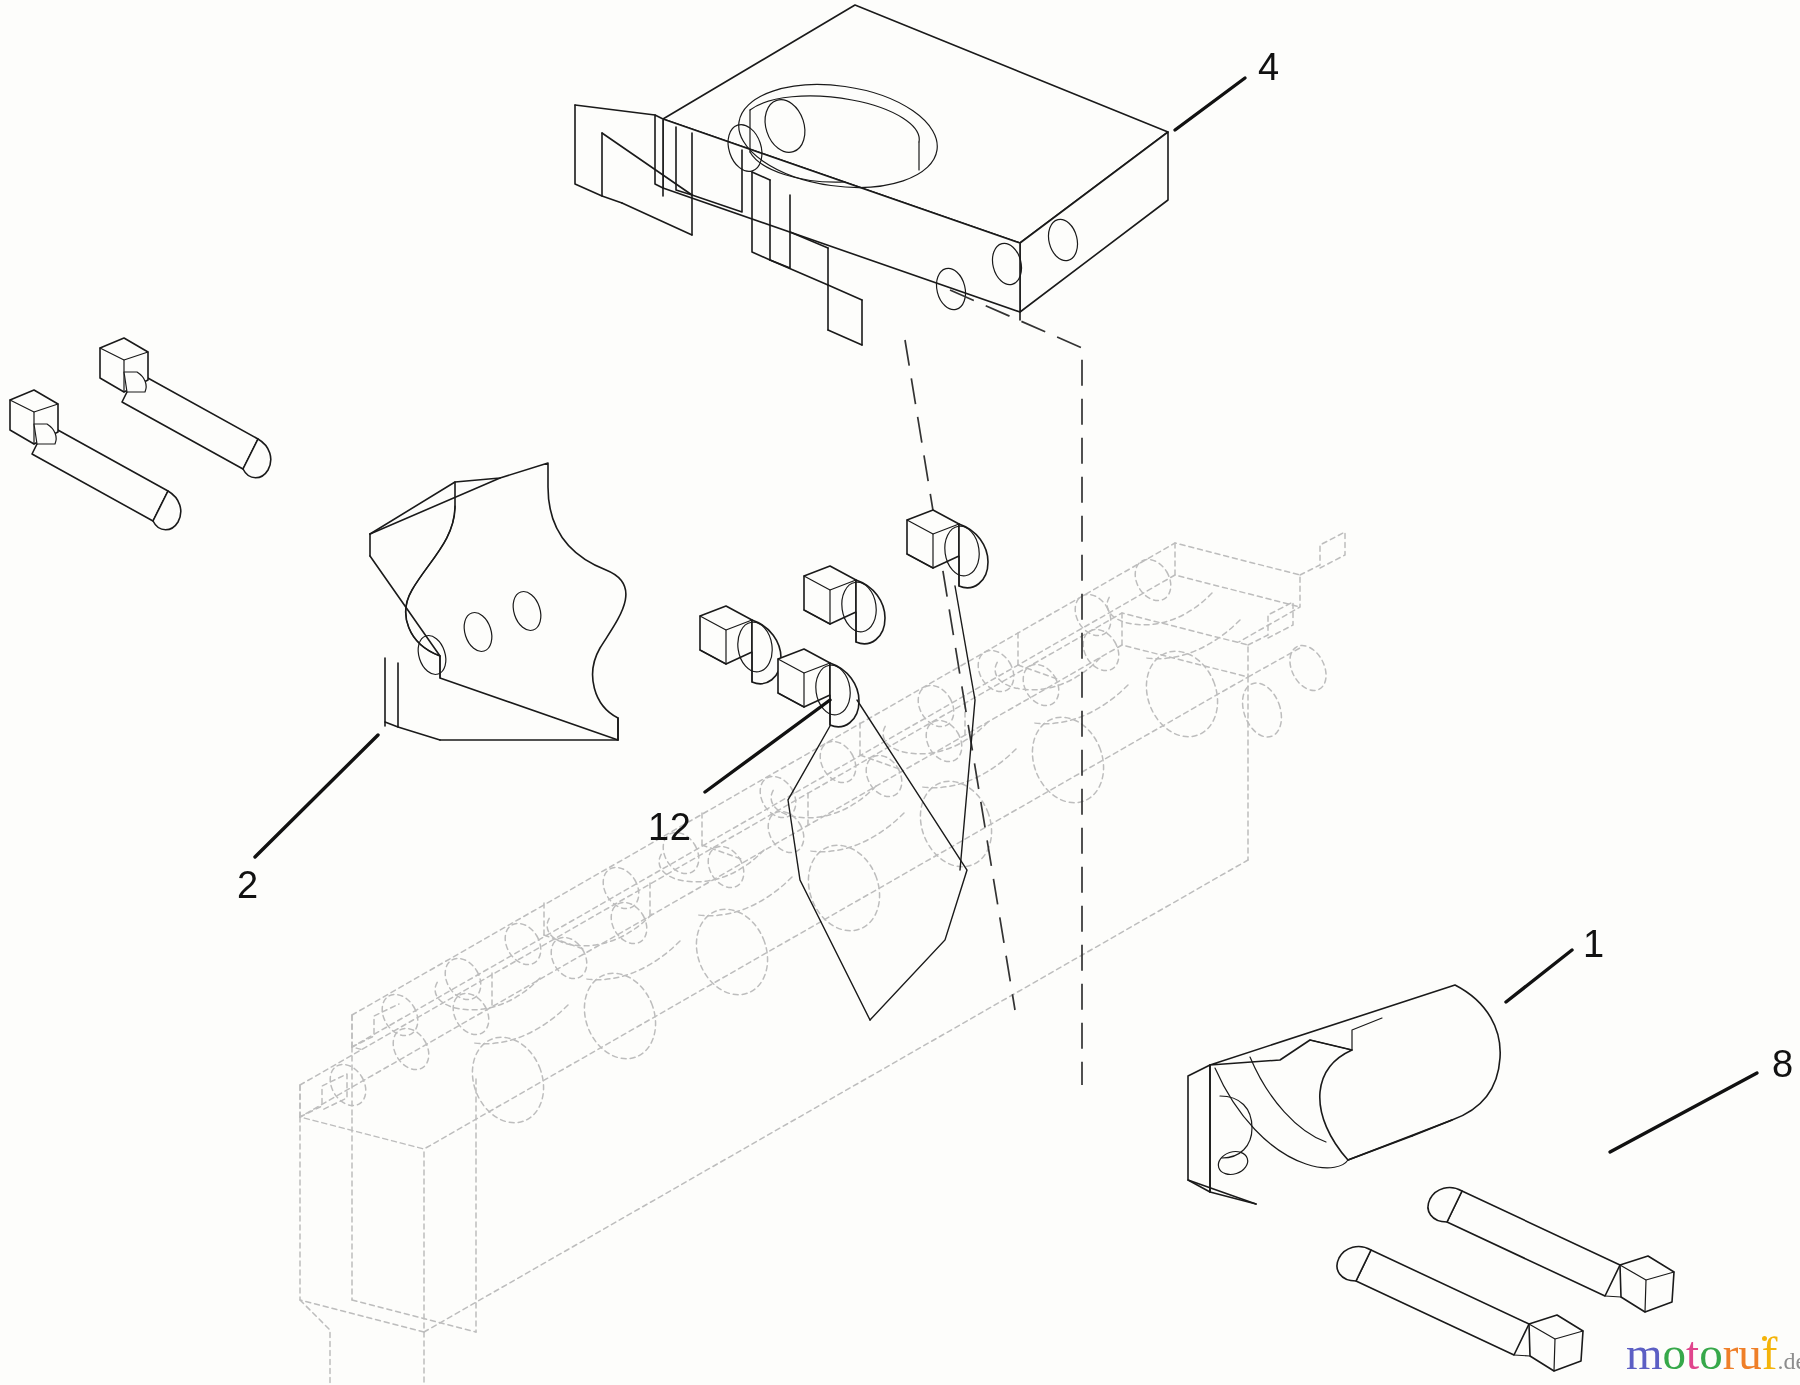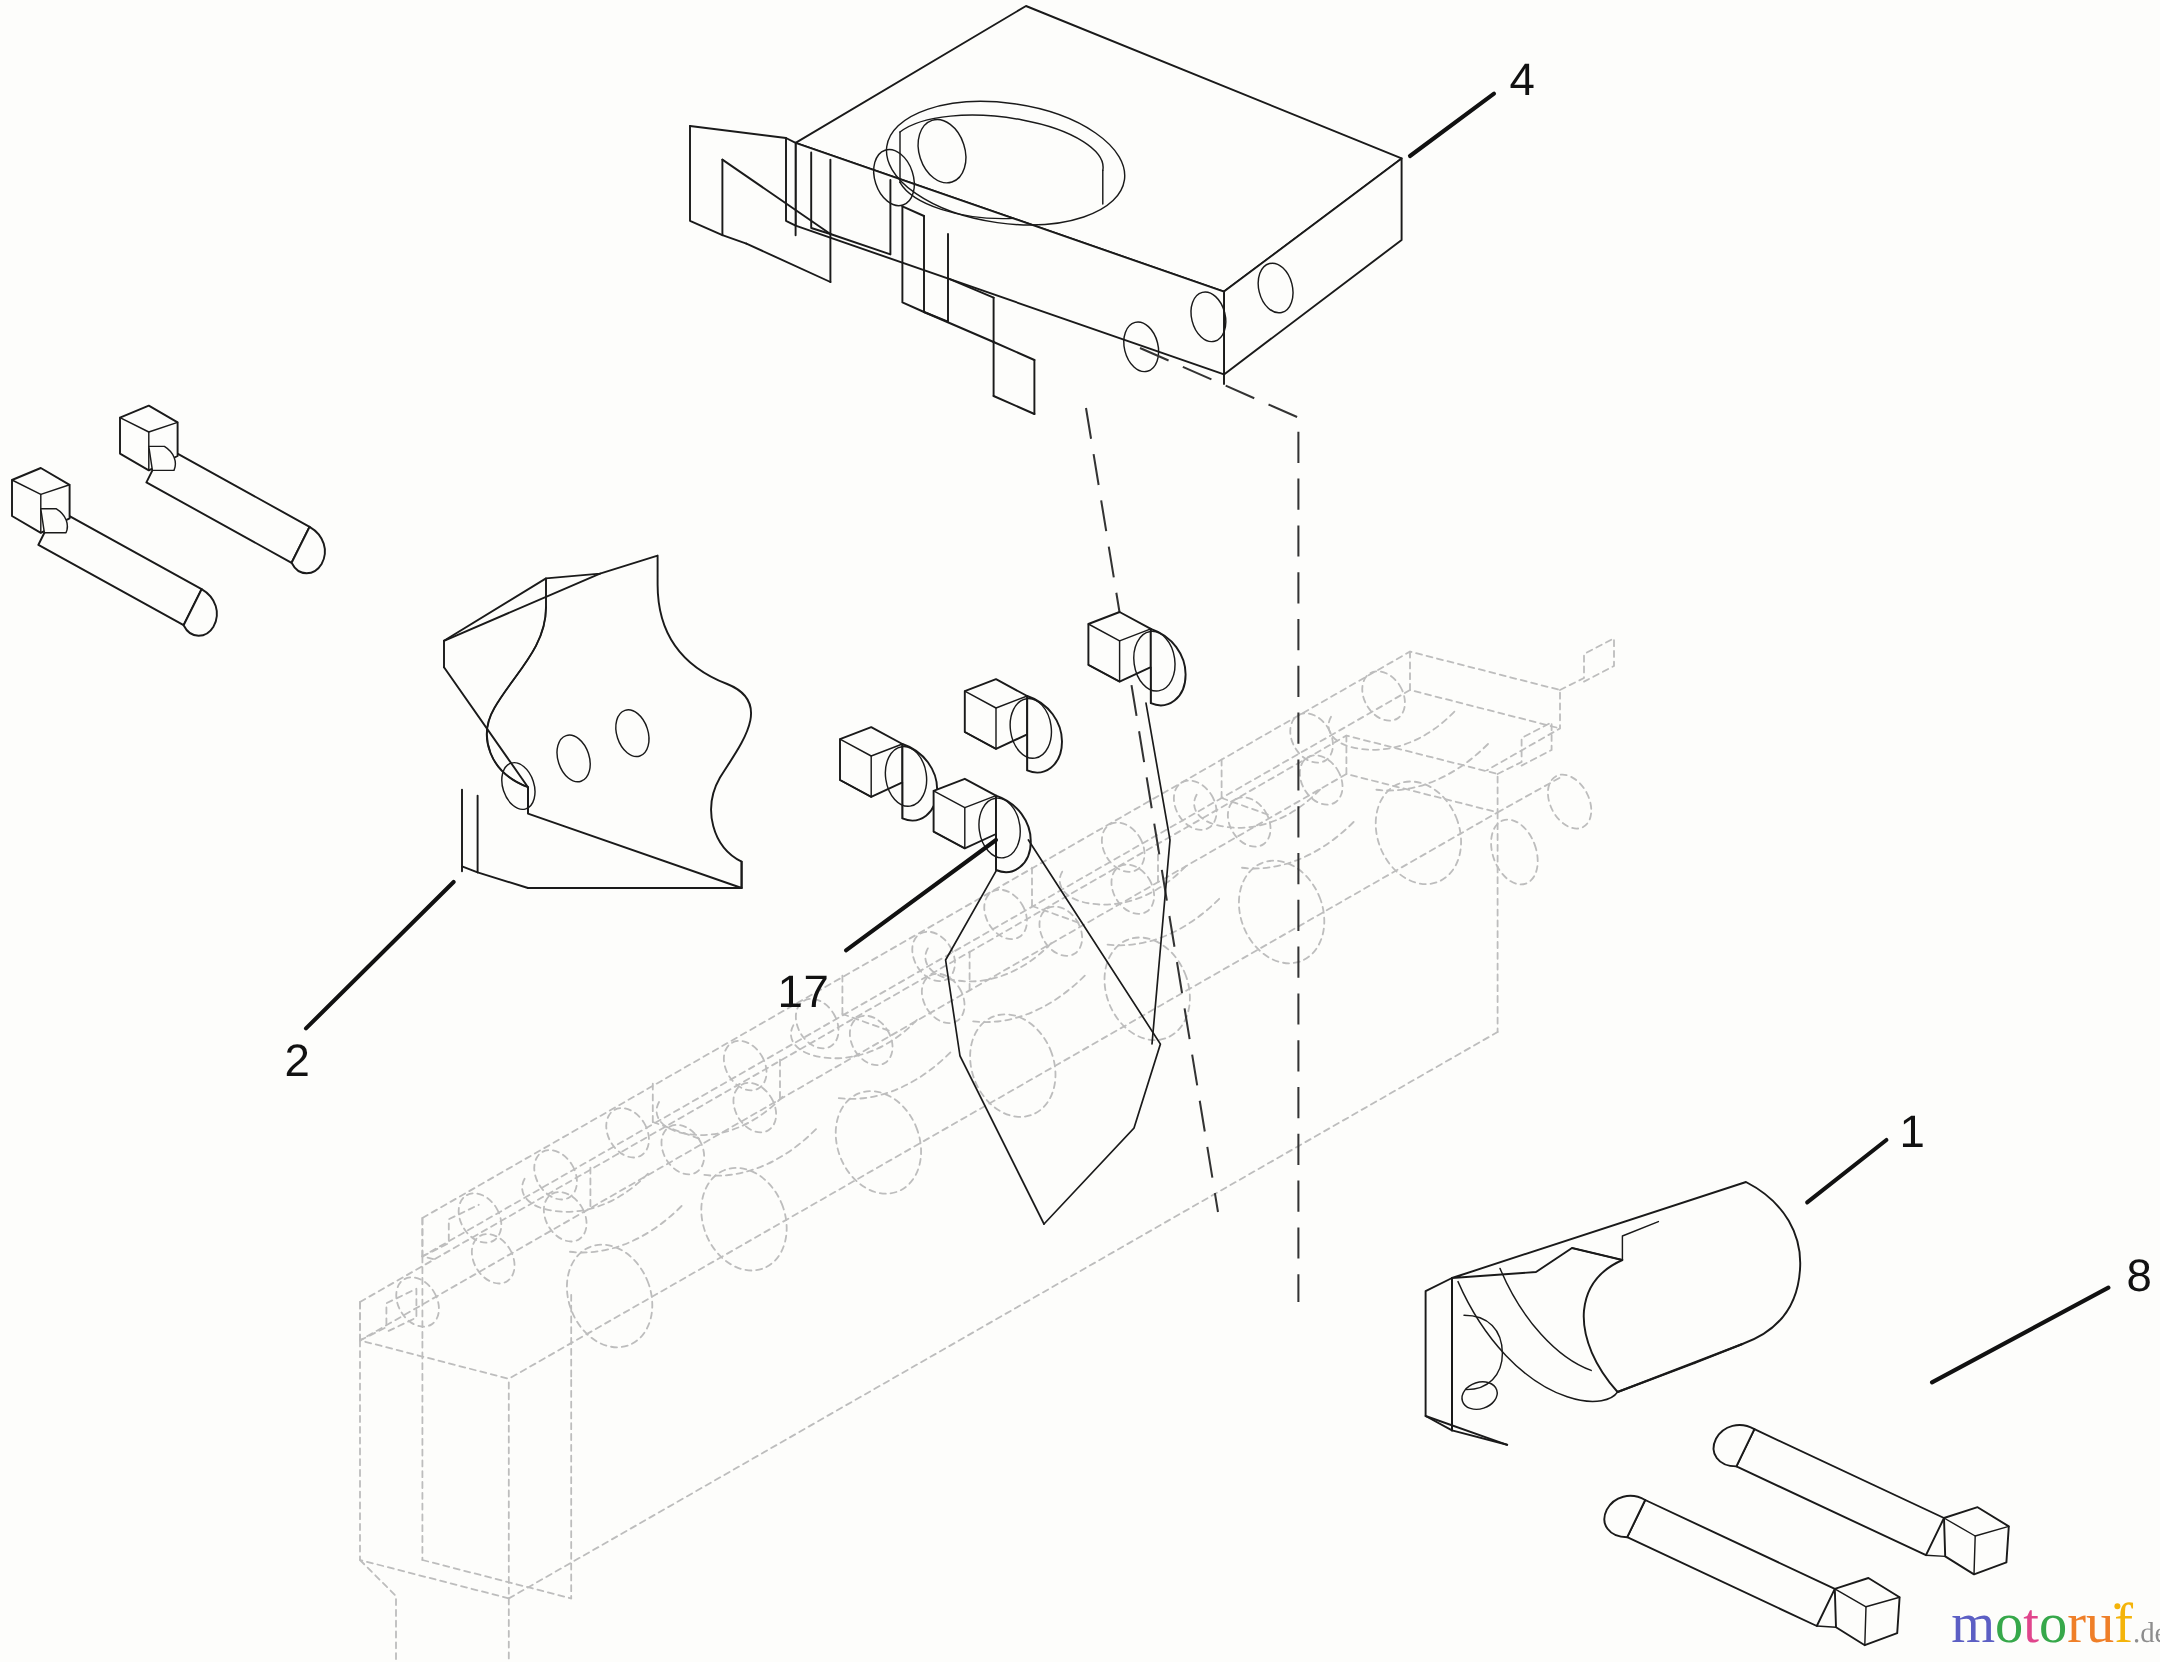--- a/index.html
+++ b/index.html
@@ -399,21 +399,21 @@
         <line x1="830" y1="700" x2="705" y2="792" class="leader"></line>
         <line x1="1506" y1="1002" x2="1572" y2="950" class="leader"></line>
         <line x1="1610" y1="1152" x2="1757" y2="1073" class="leader"></line>
       </g>
 
   </svg>
 
   <div id="callout-layer">
       <div class="callout-label" style="left: 1258px; top: 48px;">4</div>
       <div class="callout-label" style="left: 237px; top: 866px;">2</div>
-      <div class="callout-label" style="left: 648px; top: 808px;">17</div>
+      <div class="callout-label" style="left: 648px; top: 808px;">12</div>
       <div class="callout-label" style="left: 1583px; top: 925px;">1</div>
       <div class="callout-label" style="left: 1772px; top: 1045px;">8</div>
     </div>
 
   <div id="watermark">
     <span id="wm-letters"><span class="wm-ch" style="color: rgb(92, 95, 196);">m</span><span class="wm-ch" style="color: rgb(54, 168, 74);">o</span><span class="wm-ch" style="color: rgb(224, 69, 140);">t</span><span class="wm-ch" style="color: rgb(54, 168, 74);">o</span><span class="wm-ch" style="color: rgb(239, 127, 40);">r</span><span class="wm-ch" style="color: rgb(239, 127, 40);">u</span><span class="wm-ch" style="color: rgb(244, 180, 10);">f</span></span><span class="wm-de" id="wm-de" style="color: rgb(141, 141, 141);">.de</span>
   <span class="wm-dot" style="left: 136px; top: 6px;"></span></div>
 
 </div>
 

